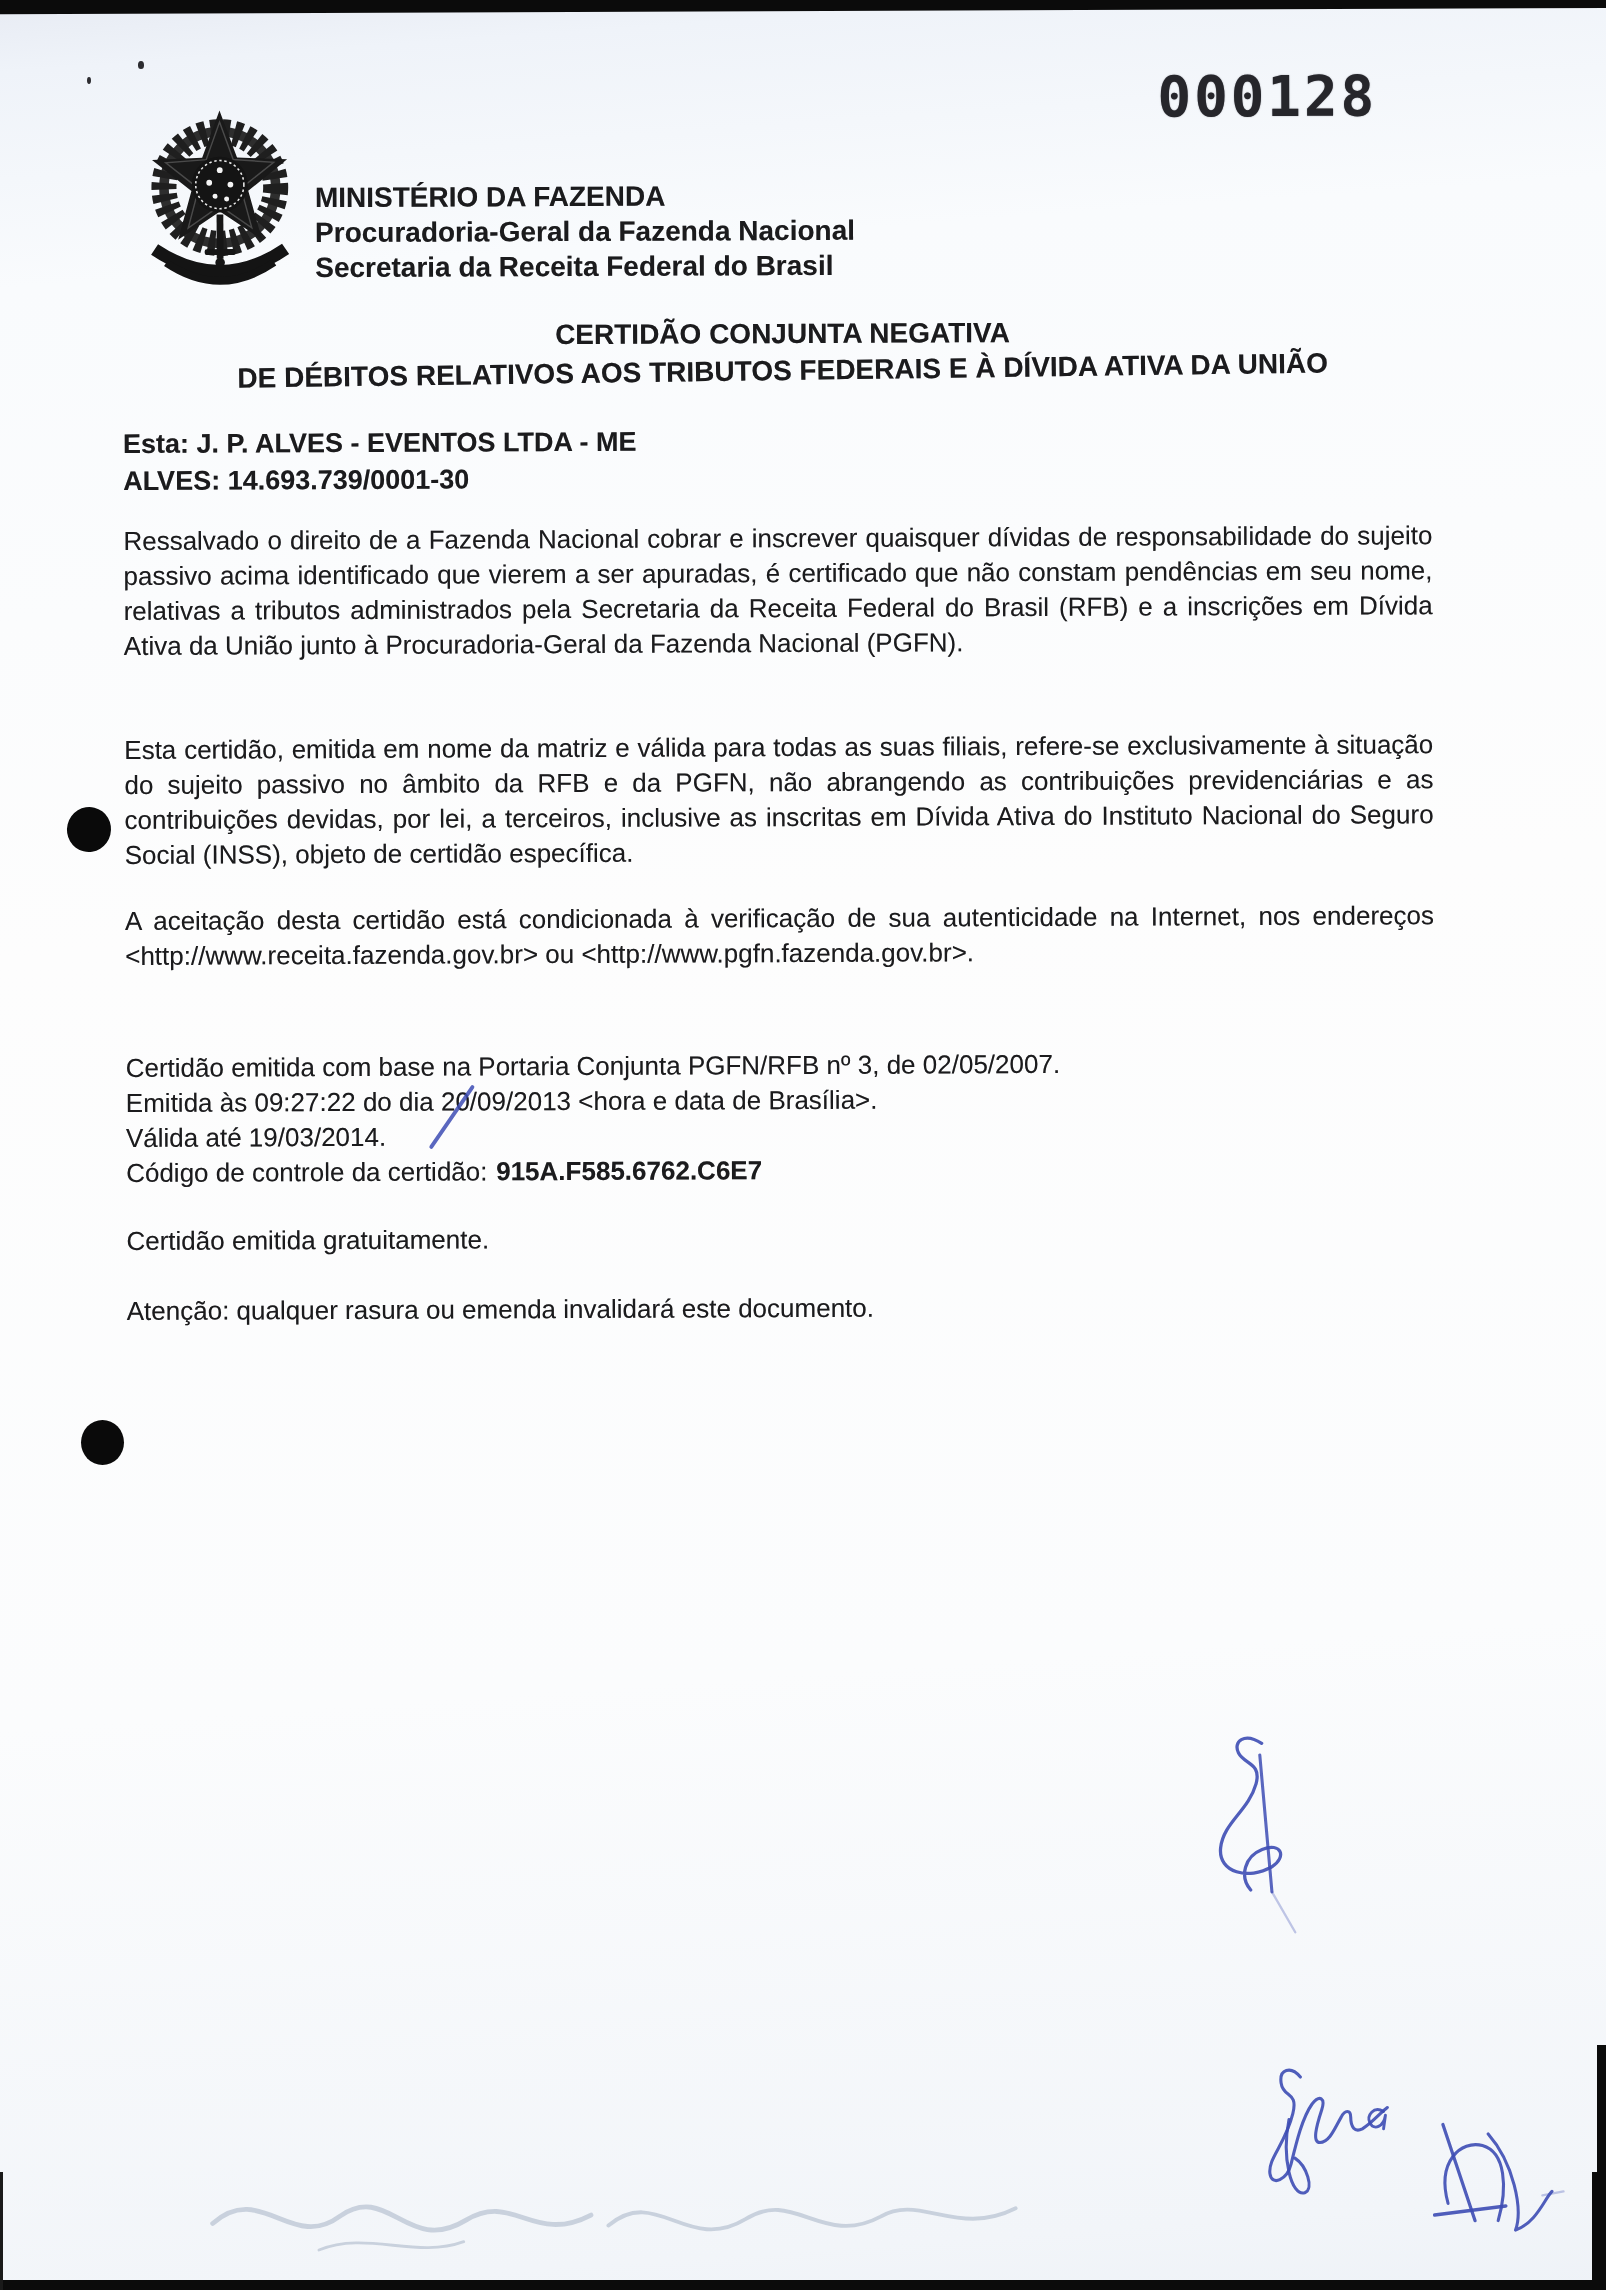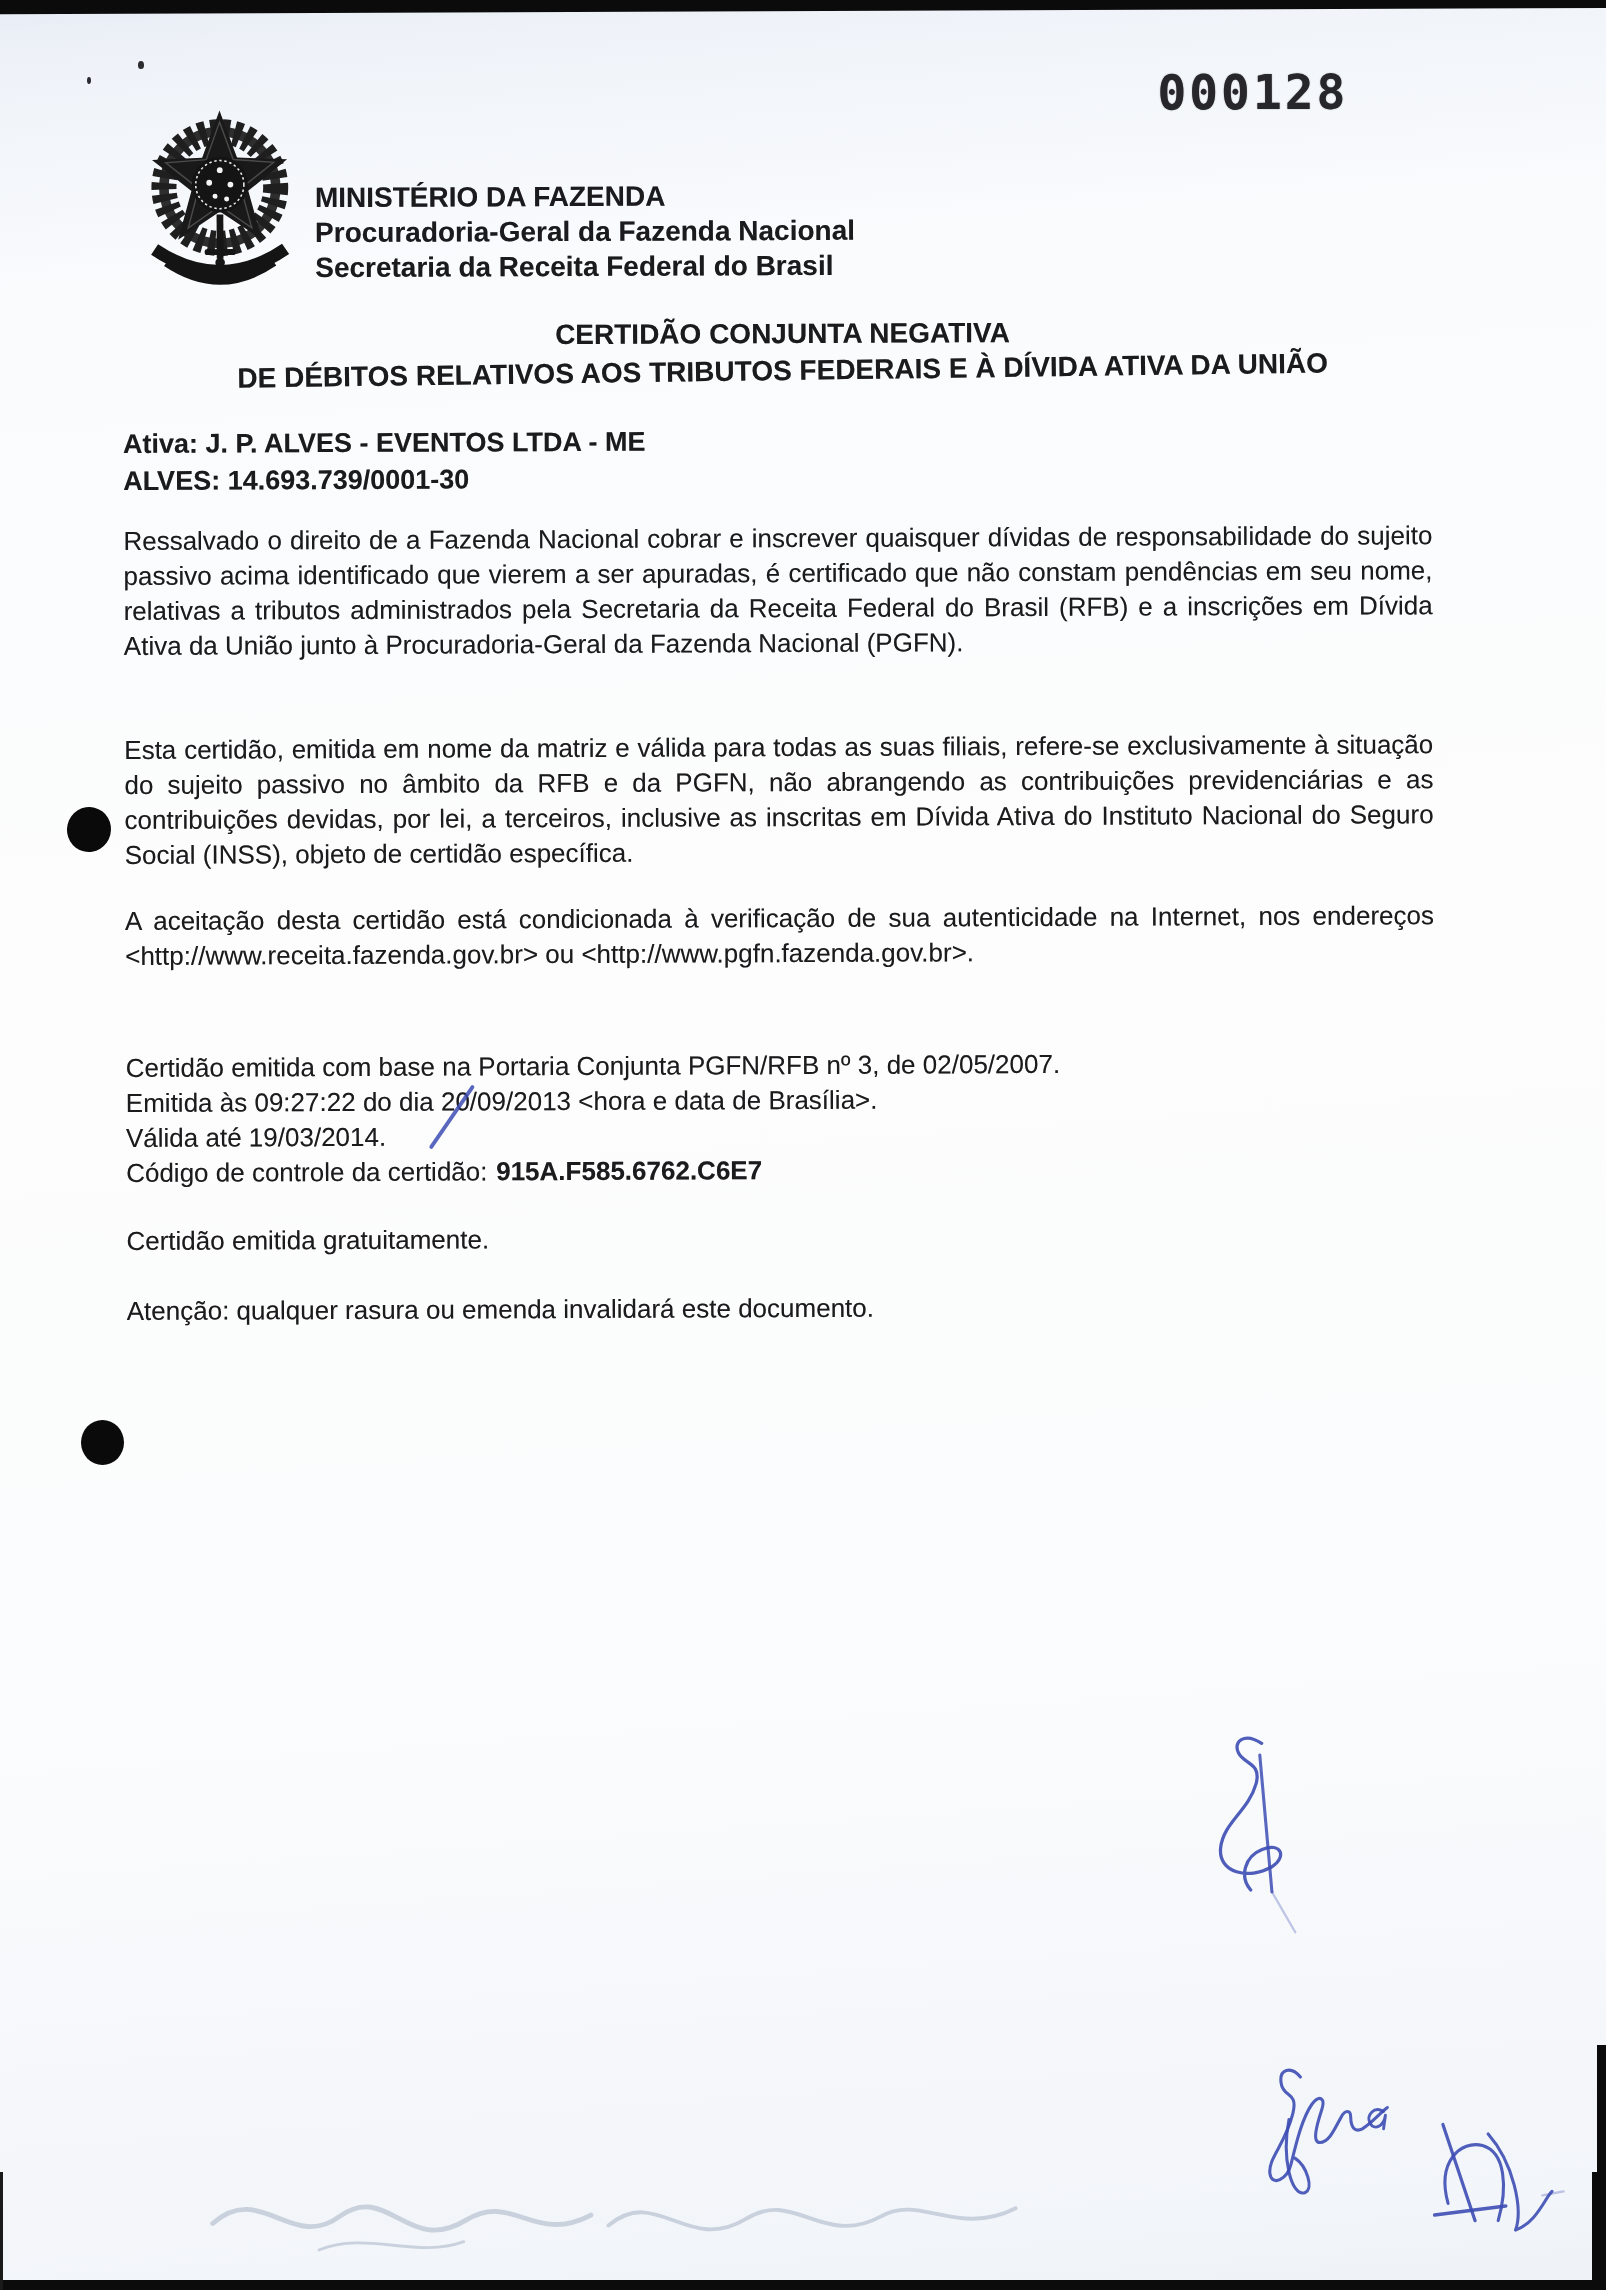--- a/index.html
+++ b/index.html
@@ -4,21 +4,21 @@
 <style>
   html,body{margin:0;padding:0;background:#ffffff;}
   .page{
     position:relative;width:1607px;height:2290px;overflow:hidden;
     background:linear-gradient(176deg,#e7ebf3 0%,#eff3f9 3%,#f9fbfd 12%,#fdfdfd 40%,#fbfcfd 72%,#f2f5f9 96%,#eef2f7 100%);
     font-family:"Liberation Sans",sans-serif;color:#1b1b1d;
   }
   .content{position:absolute;inset:0;transform:rotate(-0.25deg);text-shadow:0 0 0.6px rgba(25,25,30,.38);}
   .stamp{
     position:absolute;left:1162px;top:66px;
-    font-family:"DejaVu Sans Mono",monospace;font-size:48px;font-weight:bold;
+    font-family:"DejaVu Sans Mono",monospace;font-size:56px;font-weight:bold;
     letter-spacing:2.9px;color:#26262b;text-shadow:0 0 1.2px rgba(30,30,40,.55);
   }
   .logo{position:absolute;left:143px;top:106px;}
   .org{position:absolute;left:319px;top:178px;font-weight:bold;font-size:28px;line-height:35px;white-space:nowrap;}
   .title-block{position:absolute;left:114px;top:315px;width:1344px;text-align:center;font-weight:bold;font-size:28px;line-height:37px;}
   .title-line2{transform:rotate(-0.55deg);}
   .subject{position:absolute;left:126px;top:423px;font-weight:bold;font-size:27px;line-height:37px;white-space:nowrap;}
   .para{position:absolute;left:126px;width:1309px;margin:0;font-size:26px;line-height:35px;text-align:justify;}
   .p1{top:521px}.p2{top:730px}.p3{top:901px}
   .details{position:absolute;left:126px;top:1048px;font-size:26px;line-height:35px;white-space:nowrap;}
@@ -75,21 +75,21 @@
       <div>Procuradoria-Geral da Fazenda Nacional</div>
       <div>Secretaria da Receita Federal do Brasil</div>
     </div>
 
     <div class="title-block">
       <div class="title-line1">CERTIDÃO CONJUNTA NEGATIVA</div>
       <div class="title-line2">DE DÉBITOS RELATIVOS AOS TRIBUTOS FEDERAIS E À DÍVIDA ATIVA DA UNIÃO</div>
     </div>
 
     <div class="subject">
-      <div><span>Ativa:</span> <span>J. P. ALVES - EVENTOS LTDA - ME</span></div>
+      <div><span>Esta:</span> <span>J. P. ALVES - EVENTOS LTDA - ME</span></div>
       <div><span>ALVES:</span> <span>14.693.739/0001-30</span></div>
     </div>
 
     <p class="para p1">Ressalvado o direito de a Fazenda Nacional cobrar e inscrever quaisquer dívidas de responsabilidade do sujeito passivo acima identificado que vierem a ser apuradas, é certificado que não constam pendências em seu nome, relativas a tributos administrados pela Secretaria da Receita Federal do Brasil (RFB) e a inscrições em Dívida Ativa da União junto à Procuradoria-Geral da Fazenda Nacional (PGFN).</p>
     <p class="para p2">Esta certidão, emitida em nome da matriz e válida para todas as suas filiais, refere-se exclusivamente à situação do sujeito passivo no âmbito da RFB e da PGFN, não abrangendo as contribuições previdenciárias e as contribuições devidas, por lei, a terceiros, inclusive as inscritas em Dívida Ativa do Instituto Nacional do Seguro Social (INSS), objeto de certidão específica.</p>
     <p class="para p3">A aceitação desta certidão está condicionada à verificação de sua autenticidade na Internet, nos endereços &lt;http://www.receita.fazenda.gov.br&gt; ou &lt;http://www.pgfn.fazenda.gov.br&gt;.</p>
 
     <div class="details">
       <div>Certidão emitida com base na Portaria Conjunta PGFN/RFB nº 3, de 02/05/2007.</div>
       <div>Emitida às 09:27:22 do dia 20/09/2013 &lt;hora e data de Brasília&gt;.</div>

